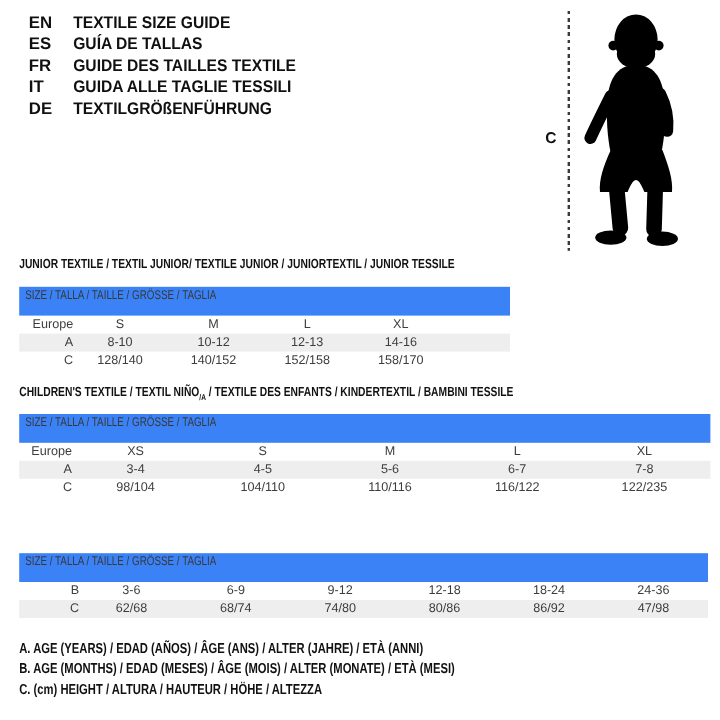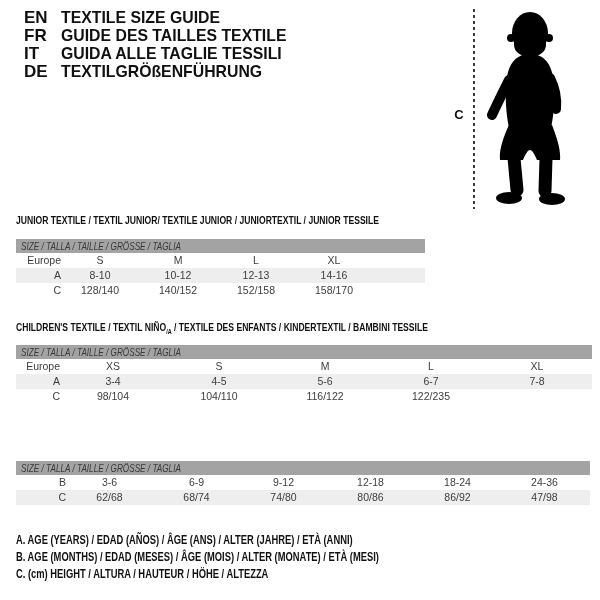--- a/index.html
+++ b/index.html
@@ -6,36 +6,36 @@
   body { background:#fff; }
   .page {
     position:relative; width:600px; height:600px; background:#ffffff;
     font-family:"Liberation Sans", sans-serif; overflow:hidden; color:#141414;
   }
   .cond { display:inline-block; white-space:nowrap; transform:scaleX(0.78); transform-origin:0 50%; }
   .cond95 { display:inline-block; white-space:nowrap; transform:scaleX(0.93); transform-origin:0 50%; }
 
   
   .lang-list { position:absolute; left:24px; top:9px; }
-  .lang-row { display:flex; height:18px; line-height:18px; font-weight:bold; font-size:17px; color:#101010; }
+  .lang-row { display:flex; height:18px; line-height:18px; font-weight:bold; font-size:14px; color:#101010; }
   .lang-code { width:37px; }
 
   
   .height-line { position:absolute; left:473px; top:9px; width:2px; height:200px;
     background:repeating-linear-gradient(to bottom, #3a3a3a 0 3px, transparent 3px 6px); }
   .figure-label { position:absolute; left:449px; top:107px; width:20px; text-align:center;
     font-weight:bold; font-size:13px; color:#101010; }
   .baby { position:absolute; left:483px; top:10px; }
 
   
   .section-title { position:absolute; left:16px; font-weight:bold; font-size:11px; line-height:16px; color:#111; }
   .section-title sub { font-size:7px; }
 
   .size-table { position:absolute; left:16px; font-size:10.5px; color:#3d3d3d; }
-  .size-bar { height:14px; line-height:14px; background:#a3a3a3; color:#383838; padding-left:5px; overflow:hidden;font-style:italic; }
+  .size-bar { height:24px; line-height:14px; background:#3b82f6; color:#383838; padding-left:5px; overflow:hidden; }
   .t-row { display:flex; height:15px; line-height:15px; }
   .t-row.alt { background:#eeeeee; }
   .cell-label { padding-left:4px; text-align:right; }
   .cell { text-align:center; }
 
   .t1 { width:409px; } .t1 .cell-label { width:45px; } .t1 .cell { width:78px; }
   .t2 { width:576px; } .t2 .cell-label { width:44px; } .t2 .cell { width:106px; }
   .t3 { width:574px; } .t3 .cell-label { width:50px; } .t3 .cell { width:87px; }
 
   .footnotes { position:absolute; left:16px; top:532px; }
@@ -43,20 +43,24 @@
 </style>
 </head>
 <body>
 
 <div class="page">
 
   <div class="lang-list">
     <div class="lang-row">
       <span class="lang-code">EN</span>
       <span class="cond95">TEXTILE SIZE GUIDE</span>
+    </div>
+    <div class="lang-row">
+      <span class="lang-code">ES</span>
+      <span class="cond95">GUÍA DE TALLAS</span>
     </div>
     <div class="lang-row">
       <span class="lang-code">FR</span>
       <span class="cond95">GUIDE DES TAILLES TEXTILE</span>
     </div>
     <div class="lang-row">
       <span class="lang-code">IT</span>
       <span class="cond95">GUIDA ALLE TAGLIE TESSILI</span>
     </div>
     <div class="lang-row">
@@ -132,20 +136,21 @@
       <span class="cell">3-4</span>
       <span class="cell">4-5</span>
       <span class="cell">5-6</span>
       <span class="cell">6-7</span>
       <span class="cell">7-8</span>
     </div>
     <div class="t-row">
       <span class="cell-label">C</span>
       <span class="cell">98/104</span>
       <span class="cell">104/110</span>
+      <span class="cell">110/116</span>
       <span class="cell">116/122</span>
       <span class="cell">122/235</span>
     </div>
   </div>
 
   <div class="size-table t3" style="top:461px;">
     <div class="size-bar">
       <span class="cond">SIZE / TALLA / TAILLE / GRÖSSE / TAGLIA</span>
     </div>
     <div class="t-row">

